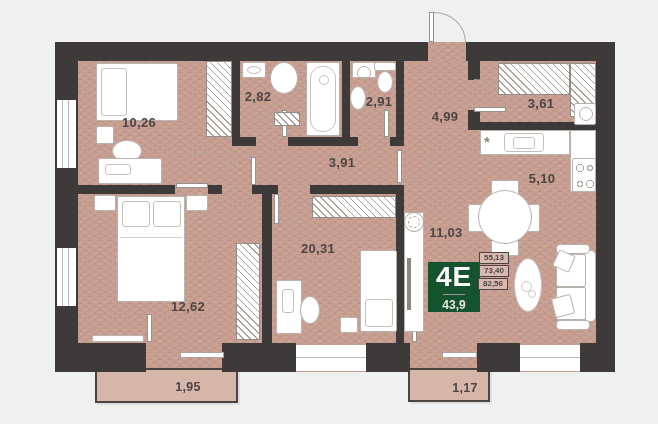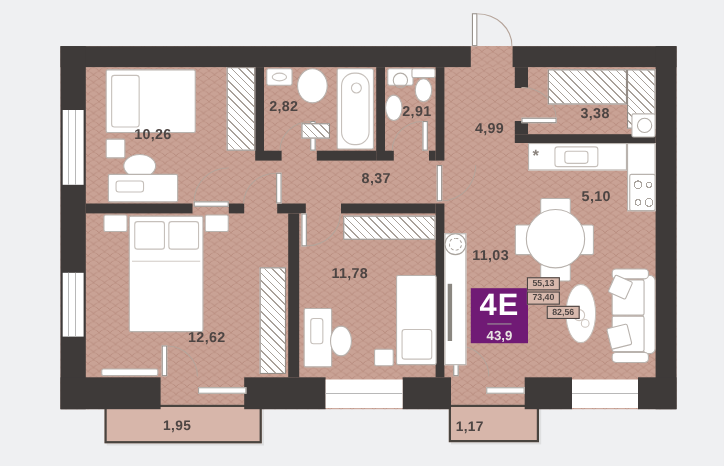--- a/index.html
+++ b/index.html
@@ -38,21 +38,21 @@
   .stove{background-image:
       radial-gradient(circle at 7px 9px, transparent 3px,#aaa49e 3px,#aaa49e 4px,transparent 4px),
       radial-gradient(circle at 17px 9px, transparent 2px,#aaa49e 2px,#aaa49e 3px,transparent 3px),
       radial-gradient(circle at 7px 25px, transparent 2px,#aaa49e 2px,#aaa49e 3px,transparent 3px),
       radial-gradient(circle at 17px 25px, transparent 3px,#aaa49e 3px,#aaa49e 4px,transparent 4px);}
   .plant{position:absolute;background:#fff;border:1px solid #a9a39d;border-radius:50%;box-sizing:border-box;}
   .plant::before{content:"";position:absolute;left:3px;top:3px;right:3px;bottom:3px;border:1px dashed #a9a39d;border-radius:50%;}
   .rug{position:absolute;background:#fff;border:1px solid #c6beb8;border-radius:50%;}
   .rug::before{content:"";position:absolute;left:6px;top:22px;width:9px;height:9px;border:1px solid #cfc7c1;border-radius:50%;}
   .rug::after{content:"";position:absolute;left:13px;top:31px;width:6px;height:6px;border:1px solid #cfc7c1;border-radius:50%;}
-  .badge{position:absolute;background:#701a75;color:#fff;display:flex;flex-direction:column;
+  .badge{position:absolute;background:#14532d;color:#fff;display:flex;flex-direction:column;
          align-items:center;justify-content:center;}
   .badge .bt{font-size:28px;font-weight:700;line-height:1;letter-spacing:1px;}
   .badge .bl{width:22px;height:1px;background:#9b9697;margin:3px 0;}
   .badge .ba{font-size:12px;font-weight:700;color:#e9e5e3;}
   .mbox{position:absolute;width:30px;height:12px;background:#d8b9ad;border:1px solid #4d4543;
         box-sizing:border-box;color:#4d4543;font-size:8px;font-weight:700;text-align:center;line-height:10px;}
   .fsym{position:absolute;color:#8b847e;font-size:15px;font-weight:700;}
 </style>
 </head>
 <body>
@@ -212,28 +212,28 @@
   <div class="furn" style="left:555px;top:252px;width:18px;height:18px;transform:rotate(24deg)"></div>
   <div class="furn" style="left:553px;top:296px;width:20px;height:20px;transform:rotate(-14deg)"></div>
 
   <div class="badge" style="left:428px;top:262px;width:52px;height:50px">
     <span class="bt">4E</span>
     <span class="bl"></span>
     <span class="ba">43,9</span>
   </div>
   <div class="mbox" style="left:479px;top:252px">55,13</div>
   <div class="mbox" style="left:479px;top:265px">73,40</div>
-  <div class="mbox" style="left:497px;top:278px">82,56</div>
+  <div class="mbox" style="left:478px;top:278px">82,56</div>
 
   <span class="lbl" style="left:139px;top:122px">10,26</span>
   <span class="lbl" style="left:258px;top:96px">2,82</span>
   <span class="lbl" style="left:379px;top:101px">2,91</span>
   <span class="lbl" style="left:445px;top:116px">4,99</span>
-  <span class="lbl" style="left:541px;top:103px">3,38</span>
-  <span class="lbl" style="left:342px;top:162px">8,37</span>
+  <span class="lbl" style="left:541px;top:103px">3,61</span>
+  <span class="lbl" style="left:342px;top:162px">3,91</span>
   <span class="lbl" style="left:542px;top:178px">5,10</span>
   <span class="lbl" style="left:188px;top:306px">12,62</span>
-  <span class="lbl" style="left:318px;top:248px">11,78</span>
+  <span class="lbl" style="left:318px;top:248px">20,31</span>
   <span class="lbl" style="left:446px;top:232px">11,03</span>
-  <span class="lbl lbl-sm" style="left:161px;top:387px">1,95</span>
-  <span class="lbl lbl-sm" style="left:427px;top:388px">1,17</span>
+  <span class="lbl lbl-sm" style="left:188px;top:387px">1,95</span>
+  <span class="lbl lbl-sm" style="left:465px;top:388px">1,17</span>
 
 </div>
 
 </body></html>

